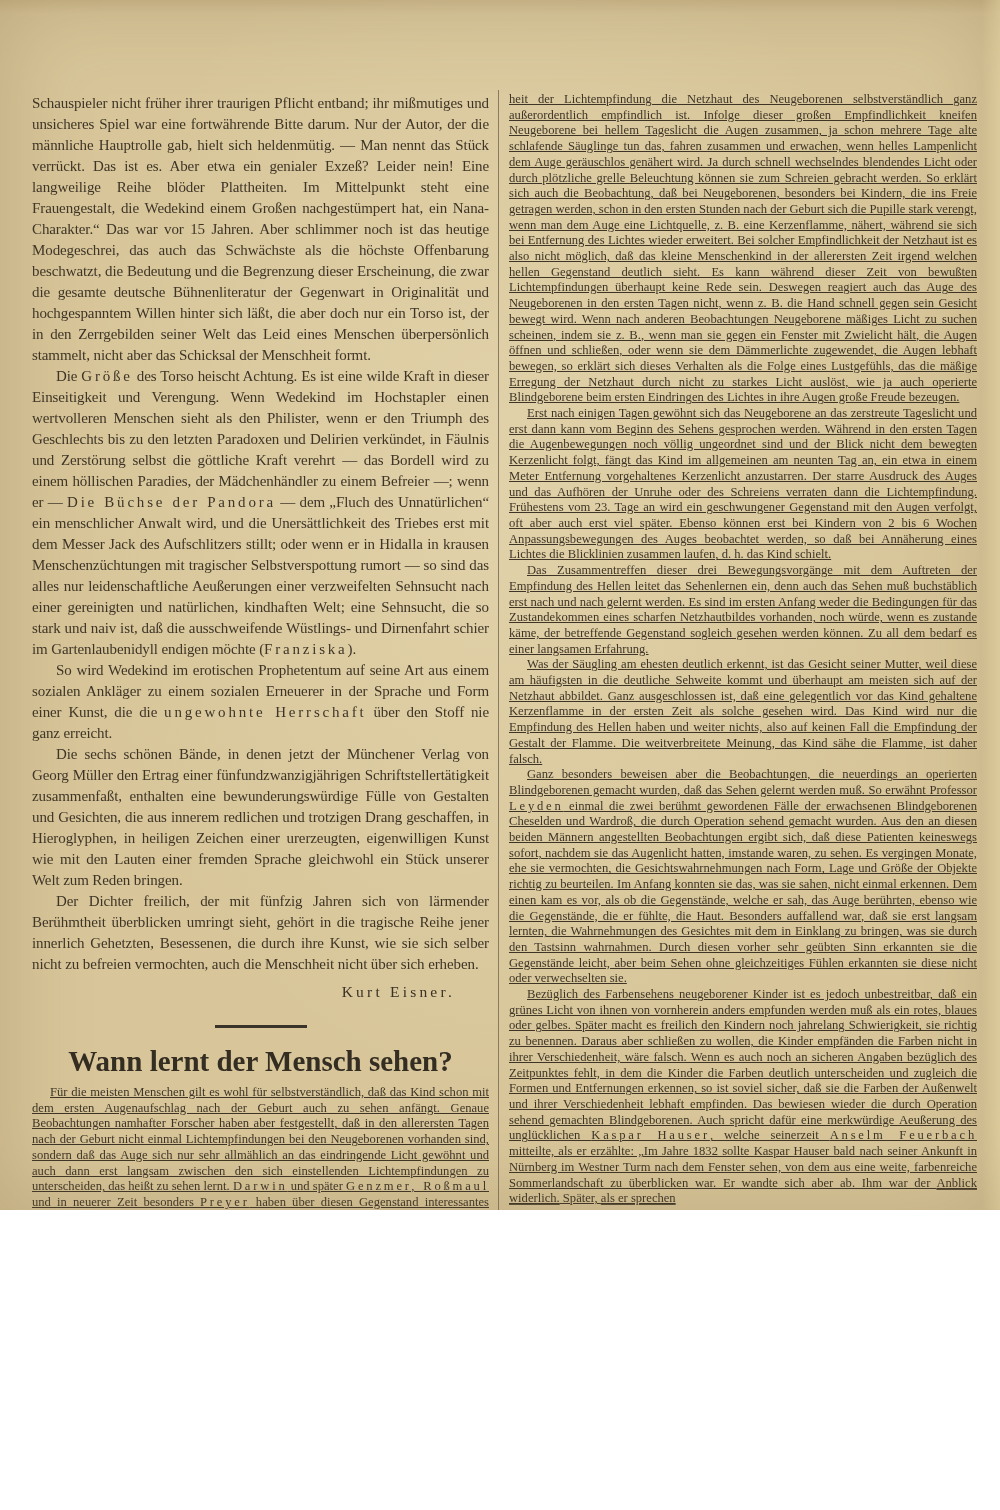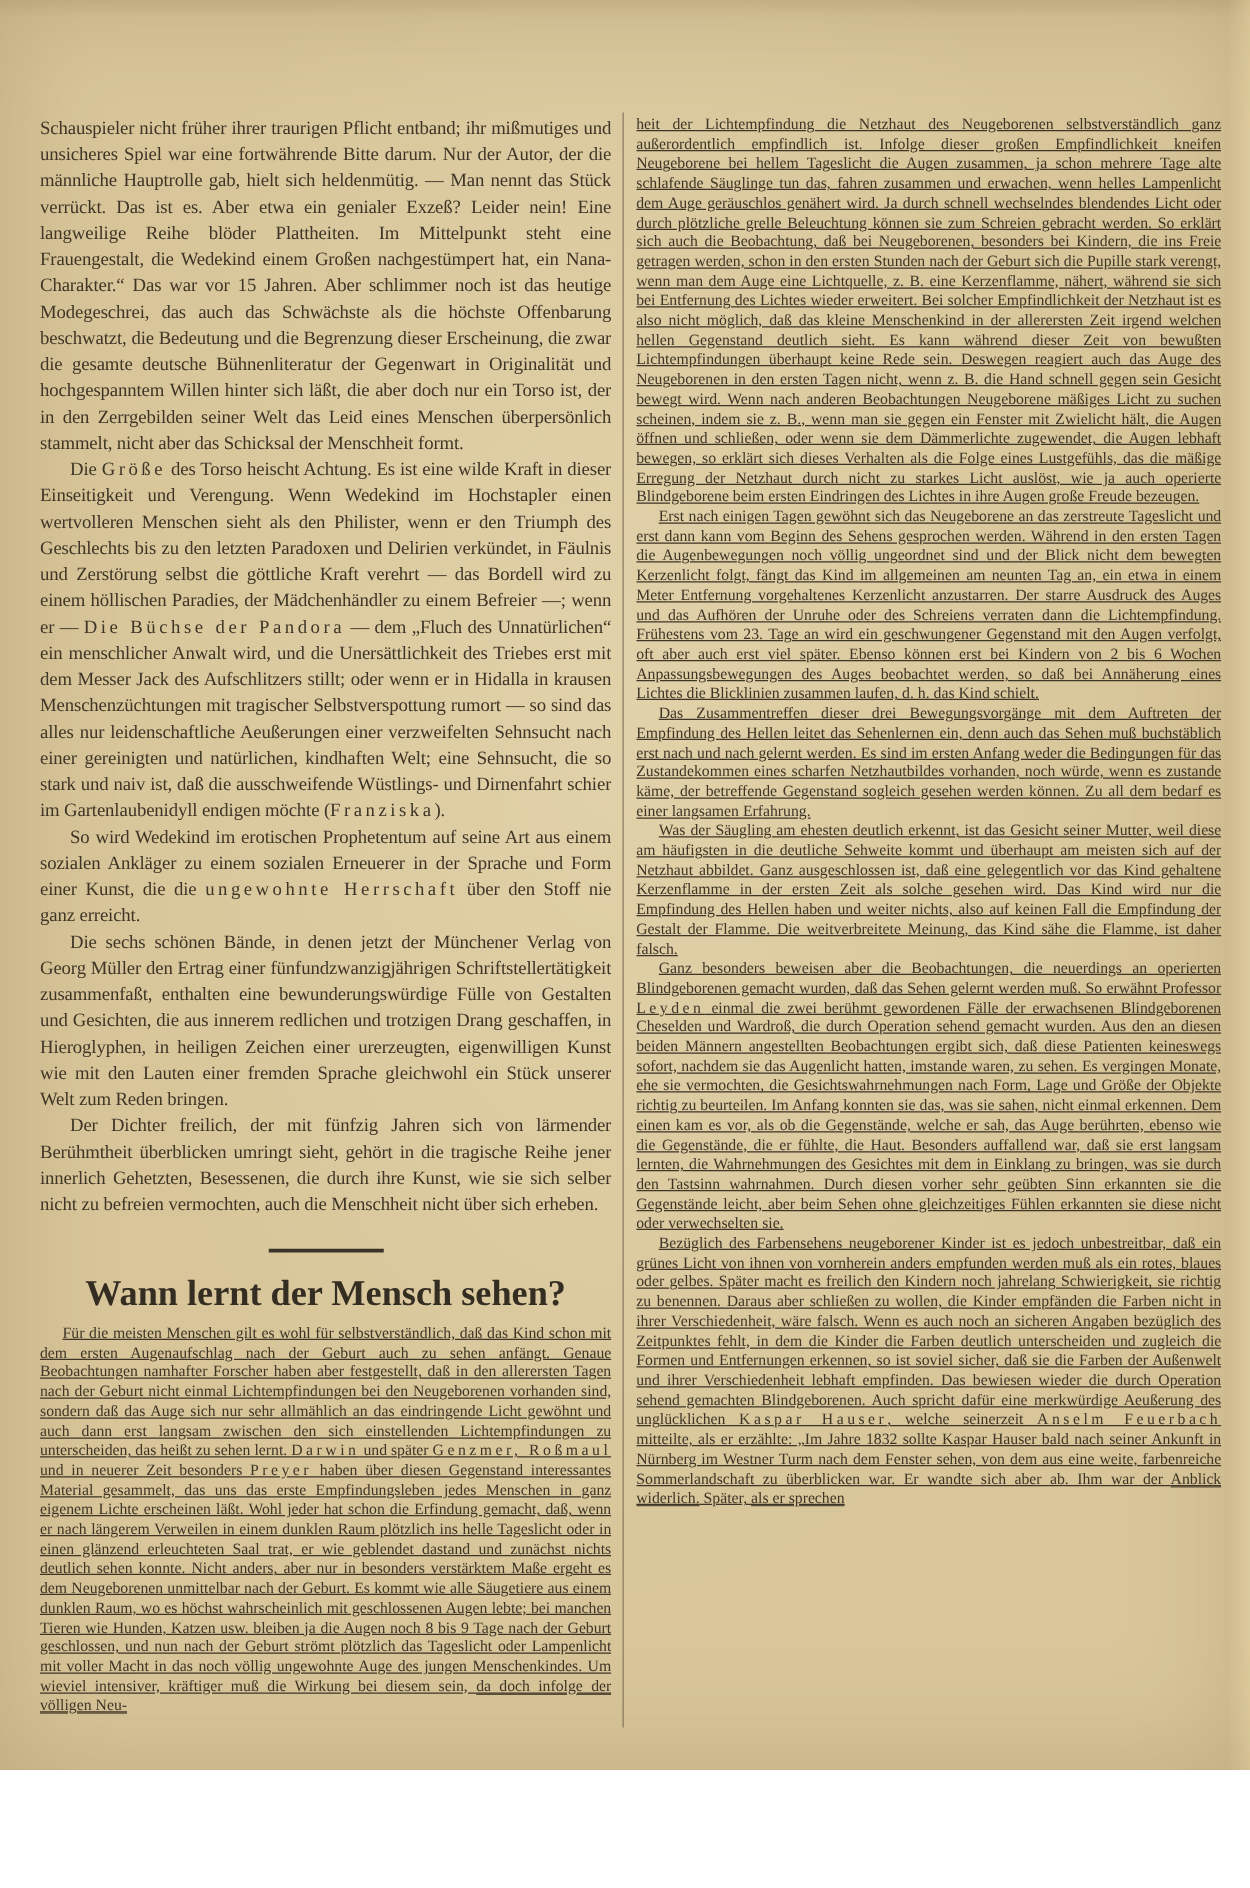--- a/index.html
+++ b/index.html
@@ -1,18 +1,18 @@
 <!DOCTYPE html>
 <html><head>
 <meta charset="utf-8">
 <style>
   html,body{margin:0;padding:0;}
   .page{
     position:relative;
-    width:1000px;height:1416px;
+    width:1000px;height:1210px;
     background:
       radial-gradient(ellipse at 50% 40%, rgba(255,245,215,0.25) 0%, rgba(0,0,0,0) 60%),
       linear-gradient(180deg, #cdb98c 0px, #d8c69a 14px, #d8c69a 100%),
       #d8c69a;
     background-color:#d8c69a;
     overflow:hidden;
     font-family:"Liberation Serif", serif;
   }
   .page::after{
     content:"";position:absolute;inset:0;pointer-events:none;
@@ -61,20 +61,21 @@
 
   <div class="col col-left">
     <section>
       <div class="a1">
           <p class="noindent"><span>Schauspieler nicht früher ihrer traurigen Pflicht entband; ihr mißmutiges und unsicheres Spiel war eine fortwährende Bitte darum. Nur der Autor, der die männliche Hauptrolle gab, hielt sich heldenmütig. — Man nennt das Stück verrückt. Das ist es. Aber etwa ein genialer Exzeß? Leider nein! Eine langweilige Reihe blöder Plattheiten. Im Mittelpunkt steht eine Frauengestalt, die Wedekind einem Großen nachgestümpert hat, ein Nana-Charakter.“ Das war vor 15 Jahren. Aber schlimmer noch ist das heutige Modegeschrei, das auch das Schwächste als die höchste Offenbarung beschwatzt, die Bedeutung und die Begrenzung dieser Erscheinung, die zwar die gesamte deutsche Bühnenliteratur der Gegenwart in Originalität und hochgespanntem Willen hinter sich läßt, die aber doch nur ein Torso ist, der in den Zerrgebilden seiner Welt das Leid eines Menschen überpersönlich stammelt, nicht aber das Schicksal der Menschheit formt.</span></p>
           <p class="indent"><span>Die </span><span class="sp">Größe</span><span> des Torso heischt Achtung. Es ist eine wilde Kraft in dieser Einseitigkeit und Verengung. Wenn Wedekind im Hochstapler einen wertvolleren Menschen sieht als den Philister, wenn er den Triumph des Geschlechts bis zu den letzten Paradoxen und Delirien verkündet, in Fäulnis und Zerstörung selbst die göttliche Kraft verehrt — das Bordell wird zu einem höllischen Paradies, der Mädchenhändler zu einem Befreier —; wenn er — </span><span class="sp">Die Büchse der Pandora</span><span> — dem „Fluch des Unnatürlichen“ ein menschlicher Anwalt wird, und die Unersättlichkeit des Triebes erst mit dem Messer Jack des Aufschlitzers stillt; oder wenn er in Hidalla in krausen Menschenzüchtungen mit tragischer Selbstverspottung rumort — so sind das alles nur leidenschaftliche Aeußerungen einer verzweifelten Sehnsucht nach einer gereinigten und natürlichen, kindhaften Welt; eine Sehnsucht, die so stark und naiv ist, daß die ausschweifende Wüstlings- und Dirnenfahrt schier im Gartenlaubenidyll endigen möchte (</span><span class="sp">Franziska</span><span>).</span></p>
           <p class="indent"><span>So wird Wedekind im erotischen Prophetentum auf seine Art aus einem sozialen Ankläger zu einem sozialen Erneuerer in der Sprache und Form einer Kunst, die die </span><span class="sp">ungewohnte Herrschaft</span><span> über den Stoff nie ganz erreicht.</span></p>
           <p class="indent"><span>Die sechs schönen Bände, in denen jetzt der Münchener Verlag von Georg Müller den Ertrag einer fünfundzwanzigjährigen Schriftstellertätigkeit zusammenfaßt, enthalten eine bewunderungswürdige Fülle von Gestalten und Gesichten, die aus innerem redlichen und trotzigen Drang geschaffen, in Hieroglyphen, in heiligen Zeichen einer urerzeugten, eigenwilligen Kunst wie mit den Lauten einer fremden Sprache gleichwohl ein Stück unserer Welt zum Reden bringen.</span></p>
           <p class="indent"><span>Der Dichter freilich, der mit fünfzig Jahren sich von lärmender Berühmtheit überblicken umringt sieht, gehört in die tragische Reihe jener innerlich Gehetzten, Besessenen, die durch ihre Kunst, wie sie sich selber nicht zu befreien vermochten, auch die Menschheit nicht über sich erheben.</span></p>
         </div>
+      <div class="signature">Kurt Eisner.</div>
     </section>
 
     <div class="rule"></div>
 
     <section>
       <h1 class="title">Wann lernt der Mensch sehen?</h1>
       <div class="a2">
           <p class="indent"><span>Für die meisten Menschen gilt es wohl für selbstverständlich, daß das Kind schon mit dem ersten Augenaufschlag nach der Geburt auch zu sehen anfängt. Genaue Beobachtungen namhafter Forscher haben aber festgestellt, daß in den allerersten Tagen nach der Geburt nicht einmal Lichtempfindungen bei den Neugeborenen vorhanden sind, sondern daß das Auge sich nur sehr allmählich an das eindringende Licht gewöhnt und auch dann erst langsam zwischen den sich einstellenden Lichtempfindungen zu unterscheiden, das heißt zu sehen lernt. </span><span class="sp">Darwin</span><span> und später </span><span class="sp">Genzmer, Roßmaul</span><span> und in neuerer Zeit besonders </span><span class="sp">Preyer</span><span> haben über diesen Gegenstand interessantes Material gesammelt, das uns das erste Empfindungsleben jedes Menschen in ganz eigenem Lichte erscheinen läßt. Wohl jeder hat schon die Erfindung gemacht, daß, wenn er nach längerem Verweilen in einem dunklen Raum plötzlich ins helle Tageslicht oder in einen glänzend erleuchteten Saal trat, er wie geblendet dastand und zunächst nichts deutlich sehen konnte. Nicht anders, aber nur in besonders verstärktem Maße ergeht es dem Neugeborenen unmittelbar nach der Geburt. Es kommt wie alle Säugetiere aus einem dunklen Raum, wo es höchst wahrscheinlich mit geschlossenen Augen lebte; bei manchen Tieren wie Hunden, Katzen usw. bleiben ja die Augen noch 8 bis 9 Tage nach der Geburt geschlossen, und nun nach der Geburt strömt plötzlich das Tageslicht oder Lampenlicht mit voller Macht in das noch völlig ungewohnte Auge des jungen Menschenkindes. Um wieviel intensiver, kräftiger muß die Wirkung bei diesem sein, </span><span class="u">da doch infolge der völligen Neu-</span></p>
         </div>
     </section>

